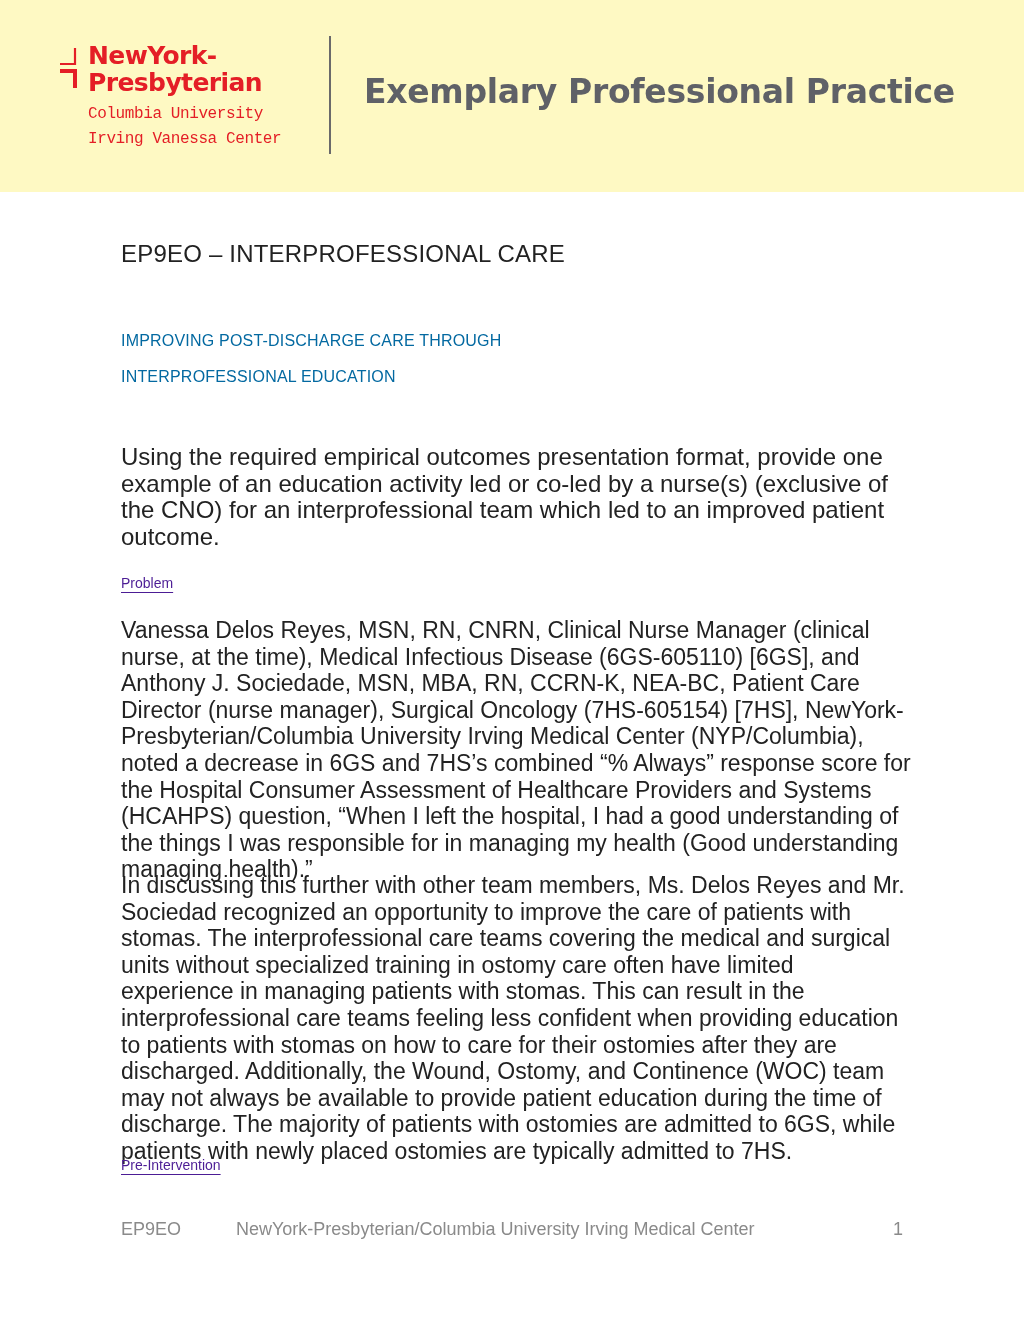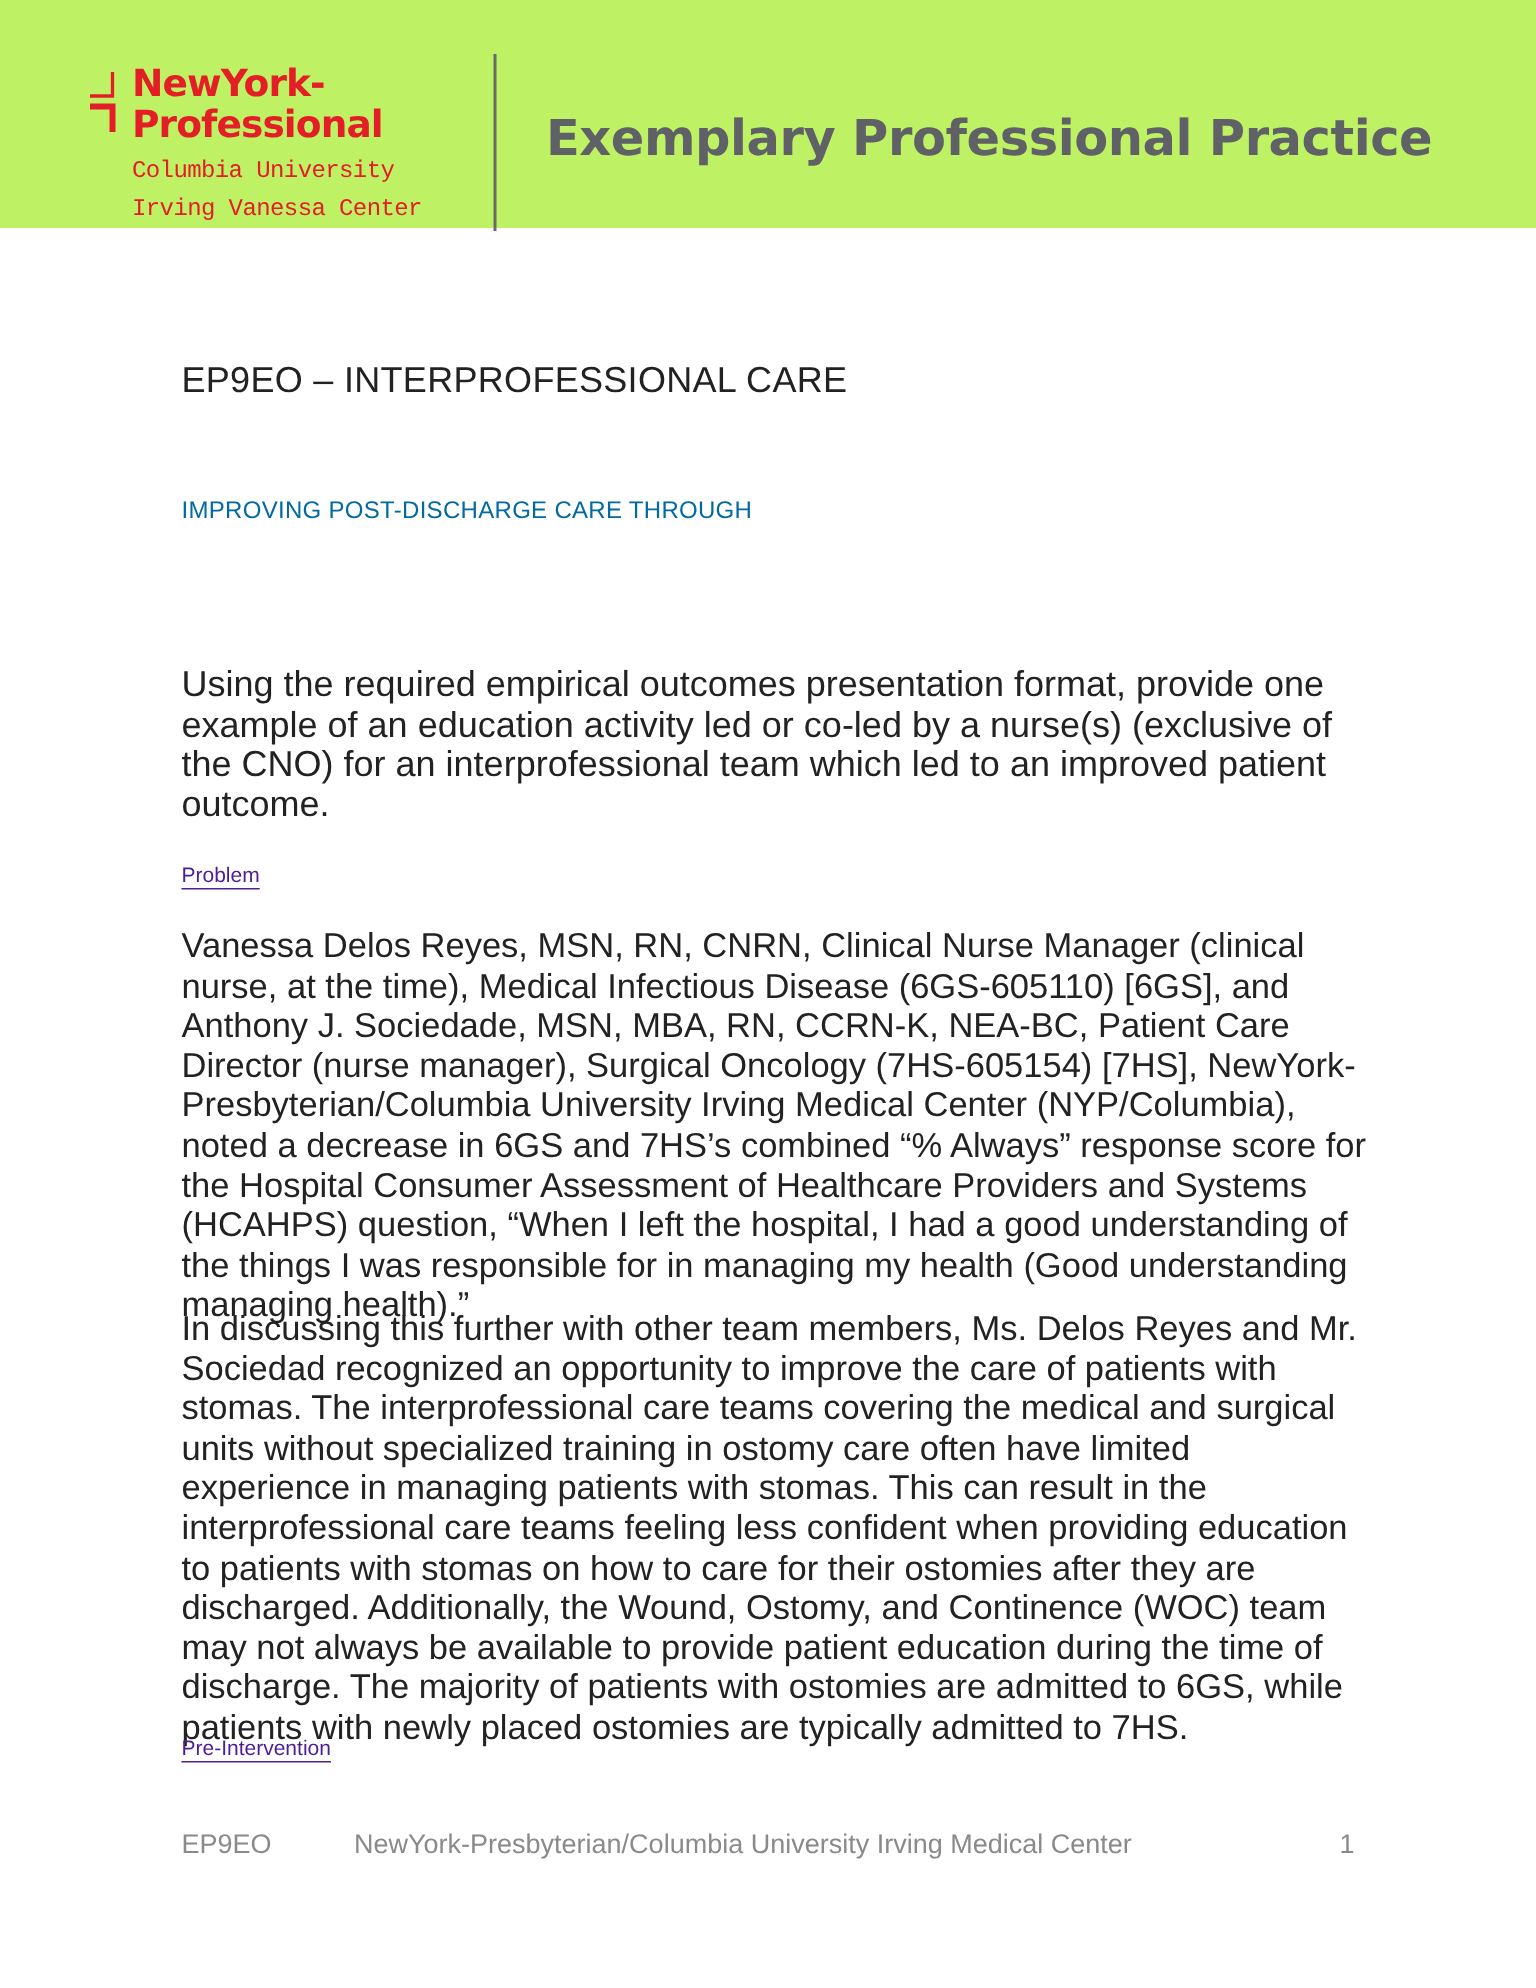--- a/index.html
+++ b/index.html
@@ -5,22 +5,22 @@
   html, body { margin: 0; padding: 0; }
   body {
     width: 1024px; height: 1325px;
     background: #ffffff;
     font-family: "Liberation Sans", sans-serif;
     color: #222222;
     position: relative;
     overflow: hidden;
   }
   .header {
-    position: absolute; left: 0; top: 0; width: 1024px; height: 152px;
-    background: #bef264;
+    position: absolute; left: 0; top: 0; width: 1024px; height: 192px;
+    background: #fef9c3;
   }
   .logo {
     position: absolute; left: 58px; top: 42px;
   }
   .logo-mark { position: absolute; left: 0; top: 2px; width: 22px; height: 44px; }
   .logo-name {
     position: absolute; left: 30px; top: 0;
     color: #e41e26; font-weight: bold; font-size: 25px; line-height: 27px;
     letter-spacing: -0.6px; white-space: nowrap;
     font-family: "DejaVu Sans", sans-serif;
@@ -73,35 +73,36 @@
 <body>
 
 <div class="header">
   <div class="logo">
     <svg class="logo-mark" viewBox="0 0 22 44">
       <polyline points="2,20 17,20 17,4" fill="none" stroke="#e41e26" stroke-width="2.2"></polyline>
       <polyline points="2,27 17,27 17,44" fill="none" stroke="#e41e26" stroke-width="4"></polyline>
     </svg>
     <div class="logo-name">
       <div>NewYork-</div>
-      <div>Professional</div>
+      <div>Presbyterian</div>
     </div>
     <div class="logo-sub">
       <div>Columbia University</div>
       <div>Irving Vanessa Center</div>
     </div>
   </div>
   <div class="divider"></div>
   <div class="header-title">Exemplary Professional Practice</div>
 </div>
 
 <div class="content">
   <div class="section-code">EP9EO – INTERPROFESSIONAL CARE</div>
   <div class="doc-title">
     <div>IMPROVING POST-DISCHARGE CARE THROUGH</div>
+    <div>INTERPROFESSIONAL EDUCATION</div>
   </div>
   <div class="prompt">Using the required empirical outcomes presentation format, provide one example of an education activity led or co-led by a nurse(s) (exclusive of the CNO) for an interprofessional team which led to an improved patient outcome.</div>
 
   <div class="heading" style="top:575px;">Problem</div>
   <div class="para" style="top:617px;">Vanessa Delos Reyes, MSN, RN, CNRN, Clinical Nurse Manager (clinical nurse, at the time), Medical Infectious Disease (6GS-605110) [6GS], and Anthony J. Sociedade, MSN, MBA, RN, CCRN-K, NEA-BC, Patient Care Director (nurse manager), Surgical Oncology (7HS-605154) [7HS], NewYork-Presbyterian/Columbia University Irving Medical Center (NYP/Columbia), noted a decrease in 6GS and 7HS’s combined “% Always” response score for the Hospital Consumer Assessment of Healthcare Providers and Systems (HCAHPS) question, “When I left the hospital, I had a good understanding of the things I was responsible for in managing my health (Good understanding managing health).”</div>
   <div class="para" style="top:872px;">In discussing this further with other team members, Ms. Delos Reyes and Mr. Sociedad recognized an opportunity to improve the care of patients with stomas. The interprofessional care teams covering the medical and surgical units without specialized training in ostomy care often have limited experience in managing patients with stomas. This can result in the interprofessional care teams feeling less confident when providing education to patients with stomas on how to care for their ostomies after they are discharged. Additionally, the Wound, Ostomy, and Continence (WOC) team may not always be available to provide patient education during the time of discharge. The majority of patients with ostomies are admitted to 6GS, while patients with newly placed ostomies are typically admitted to 7HS.</div>
 
   <div class="heading" style="top:1157px;">Pre-Intervention</div>
 
   <div class="footer">

